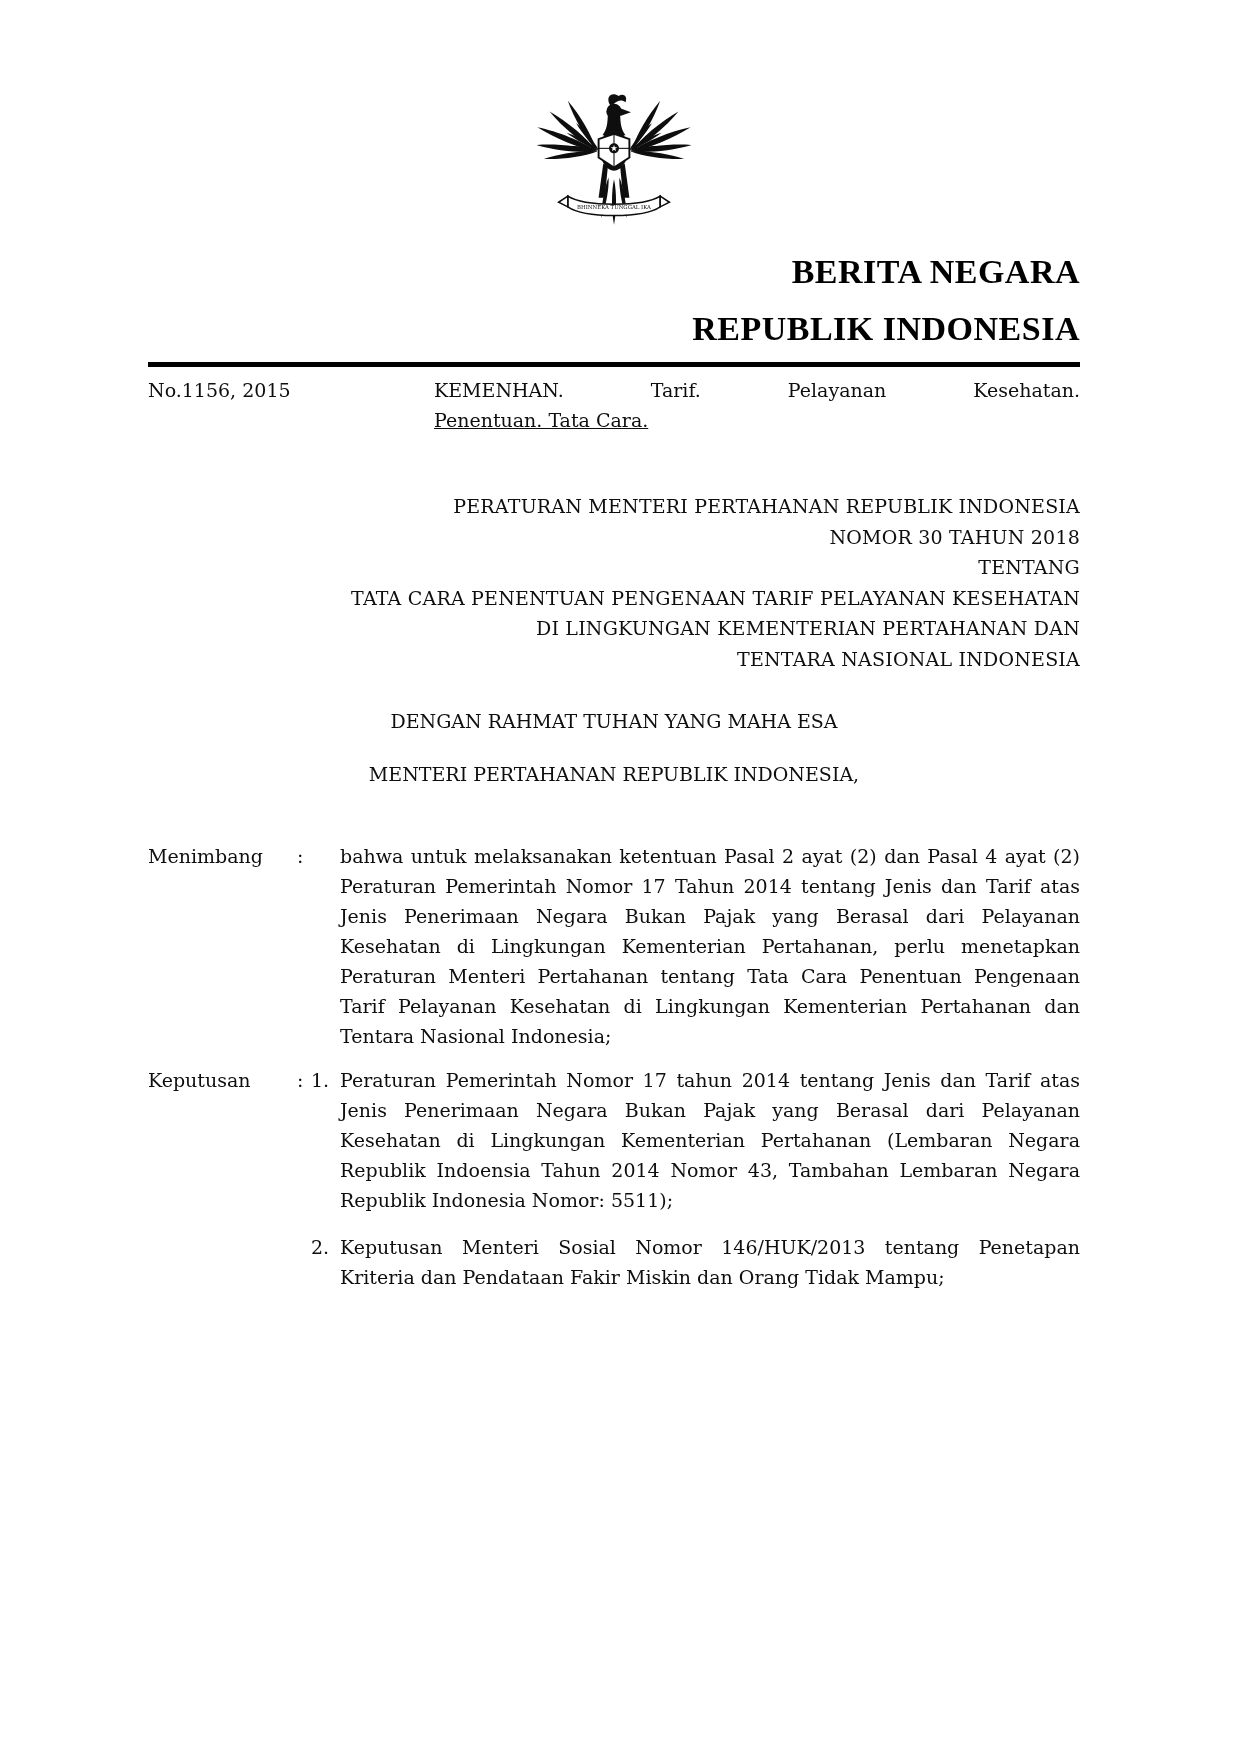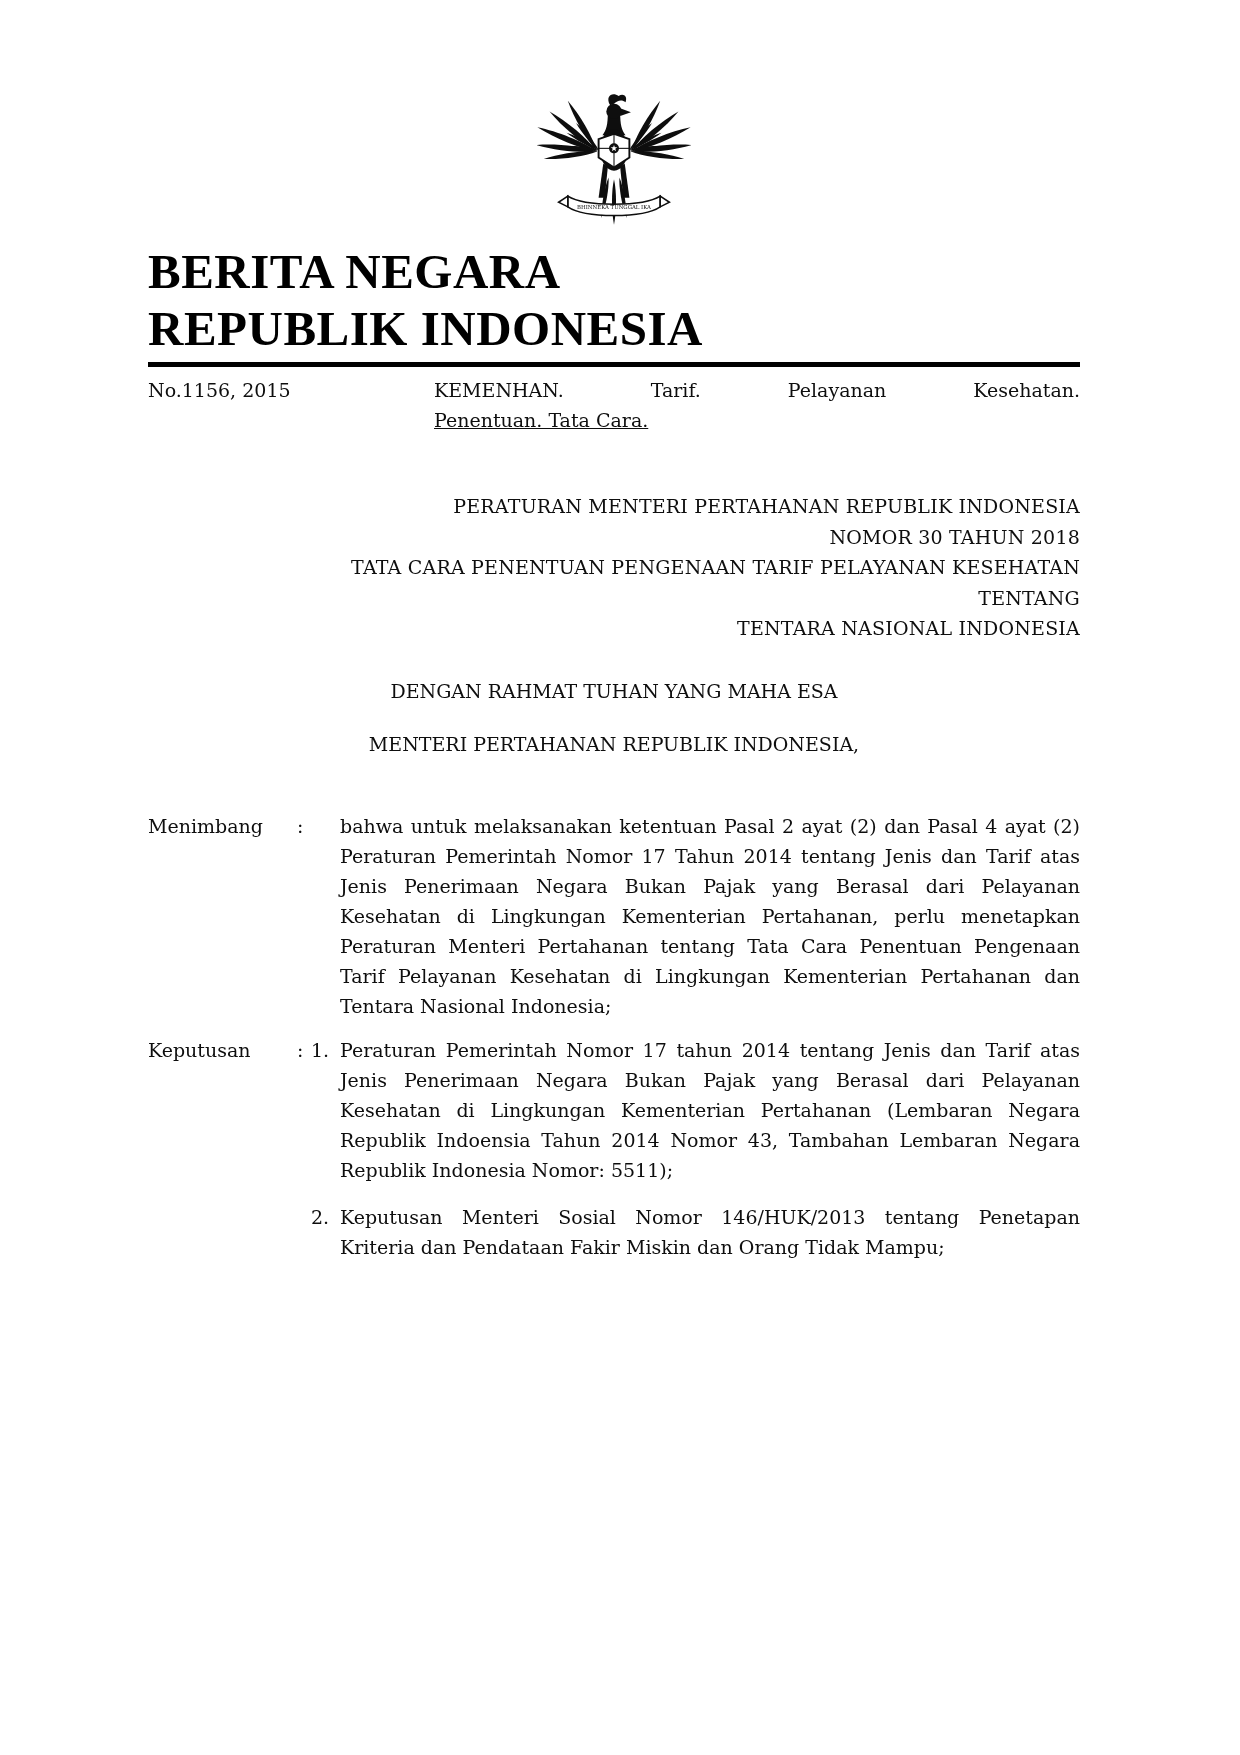--- a/index.html
+++ b/index.html
@@ -18,24 +18,24 @@
     overflow: hidden;
   }
 
   
   .emblem { width: 154px; margin: 0 auto; }
   .emblem svg { display: block; }
 
   .masthead-title {
     font-family: "Liberation Serif", "DejaVu Serif", serif;
     font-weight: 700;
-    font-size: 49px;
+    font-size: 34px;
     line-height: 57px;
     letter-spacing: 0.5px;
-    text-align: left;
+    text-align: right;
     color: #000;
     margin-top: 16px;
   }
   .masthead-title span { display: block; }
 
   .masthead-rule { border-bottom: 5px solid #000; margin-top: 5px; }
 
   .issue-row { display: flex; margin-top: 8px; line-height: 30px; }
   .issue-no { width: 286px; flex: 0 0 auto; }
   .subject { flex: 1 1 auto; }
@@ -141,22 +141,23 @@
       <div class="subject">
         <div class="subject-line1">KEMENHAN. Tarif. Pelayanan Kesehatan.</div>
         <div class="subject-line2">Penentuan. Tata Cara.</div>
       </div>
     </div>
   </header>
 
   <section class="title-block">
     <div>PERATURAN MENTERI PERTAHANAN REPUBLIK INDONESIA</div>
     <div>NOMOR 30 TAHUN 2018</div>
+    <div>TENTANG</div>
     <div>TATA CARA PENENTUAN PENGENAAN TARIF PELAYANAN KESEHATAN</div>
-    <div>TENTANG</div>
+    <div>DI LINGKUNGAN KEMENTERIAN PERTAHANAN DAN</div>
     <div>TENTARA NASIONAL INDONESIA</div>
   </section>
 
   <p class="invocation">DENGAN RAHMAT TUHAN YANG MAHA ESA</p>
   <p class="authority">MENTERI PERTAHANAN REPUBLIK INDONESIA,</p>
 
   <div class="clauses">
 
     <div class="clause">
       <div class="clause-label">Menimbang</div>

